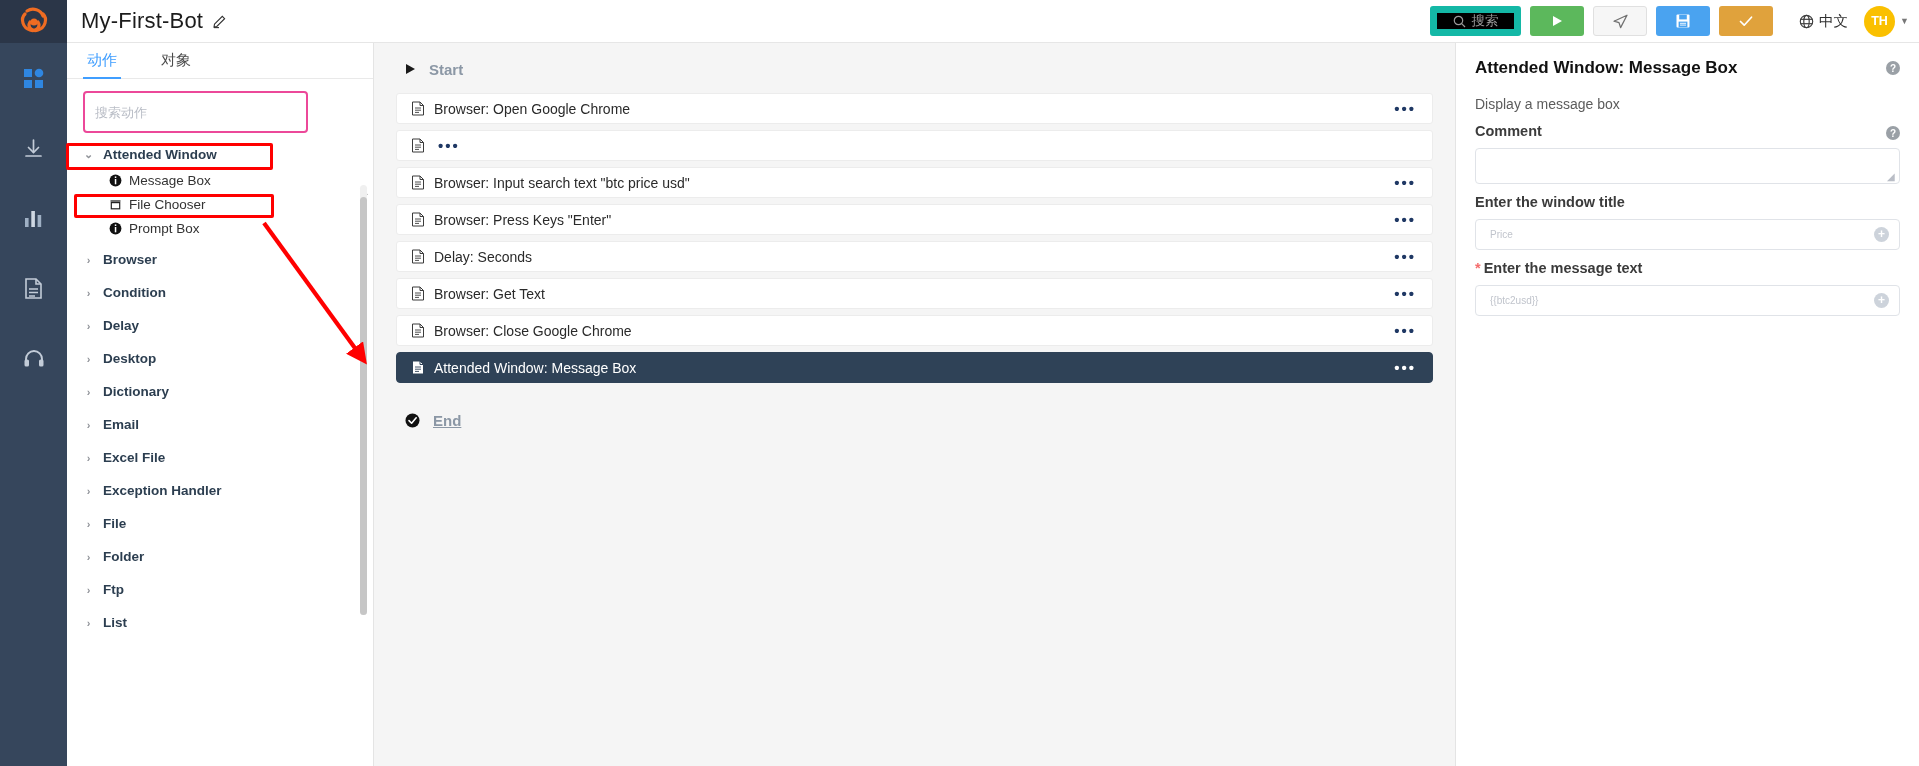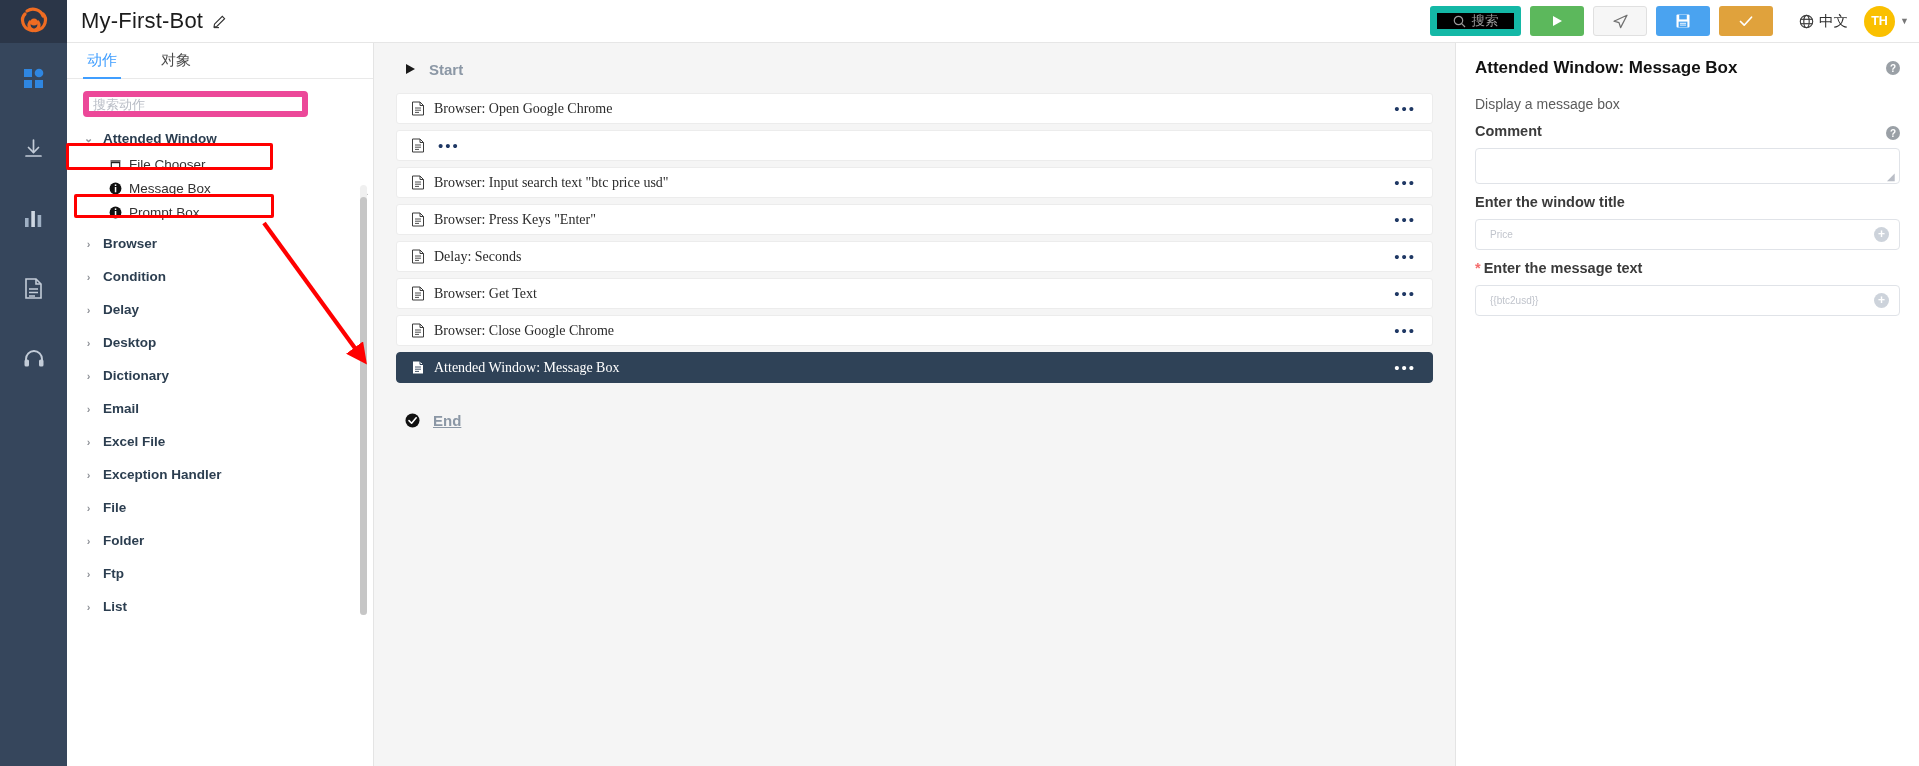--- a/index.html
+++ b/index.html
@@ -91,23 +91,23 @@
     font-size: 15px; color: #4b4b4b; padding: 0 4px; margin-right: 36px;
     display: flex; align-items: center; cursor: pointer; position: relative;
   }
   .tab.active { color: #409eff; }
   .tab.active::after {
     content: ""; position: absolute; left: 0; right: 0; bottom: -1px;
     height: 2px; background: #409eff;
   }
   .search-wrap { padding: 12px 16px 8px 16px; flex: none; }
   .action-search {
-    width: 225px; height: 26px;
-    border: 6px solid #ec4899; border-radius: 4px;
-    padding: 0 4px; font-size: 13px; color: #555;
+    width: 225px; height: 42px;
+    border: 2px solid #ec4899; border-radius: 4px;
+    padding: 0 10px; font-size: 13px; color: #555;
     font-family: "Liberation Sans", sans-serif; outline: none;
   }
   .action-search::placeholder { color: #b9bdc6; }
 
   .tree { flex: 1; overflow: hidden; padding-left: 16px; position: relative; }
   .tree-group-row {
     height: 27px; display: flex; align-items: center; gap: 9px;
     font-size: 13.5px; font-weight: bold; color: #2c3e50; cursor: pointer;
   }
   .tree-group-row.spaced { margin-top: 6px; }
@@ -137,21 +137,21 @@
     flex: 1; background: #f5f5f5; min-width: 0;
     border-right: 1px solid #e4e4e4;
     overflow: hidden; position: relative;
   }
   .flow-inner { padding: 12px 22px 0 22px; }
   .node-terminal {
     display: flex; align-items: center; gap: 13px;
     height: 28px; padding-left: 9px;
     font-size: 15px; font-weight: bold; color: #8b97a5;
   }
-  .steps { margin-top: 10px; font-family: Liberation Serif, serif; }
+  .steps { margin-top: 10px; }
   .step {
     height: 31px; background: #ffffff;
     border: 1px solid #ececec; border-radius: 3px;
     margin-bottom: 6px;
     display: flex; align-items: center;
     padding: 0 12px 0 14px;
     font-size: 14px; color: #2a2a2a; cursor: pointer;
     position: relative;
   }
   .step .sicon { margin-right: 9px; display: inline-flex; flex: none; }
@@ -360,33 +360,33 @@
 
         <div class="tree">
 
           <div class="tree-group-row">
             <span class="chev">⌄</span>
             <span>Attended Window</span>
           </div>
 
           <div class="tree-leaf">
             <svg width="13" height="13" viewBox="0 0 13 13">
-              <line x1="1.5" y1="3" x2="11.5" y2="3" stroke="#222" stroke-width="1.3"></line>
-              <rect x="2.3" y="4.6" width="8.4" height="6.2" fill="none" stroke="#222" stroke-width="1.2"></rect>
-            </svg>
-            <span>File Chooser</span>
-          </div>
-
-          <div class="tree-leaf">
-            <svg width="13" height="13" viewBox="0 0 13 13">
               <circle cx="6.5" cy="6.5" r="5.9" fill="#111"></circle>
               <rect x="5.8" y="2.4" width="1.5" height="1.6" fill="#fff"></rect>
               <rect x="5.8" y="5" width="1.5" height="5.3" fill="#fff"></rect>
             </svg>
             <span>Message Box</span>
+          </div>
+
+          <div class="tree-leaf">
+            <svg width="13" height="13" viewBox="0 0 13 13">
+              <line x1="1.5" y1="3" x2="11.5" y2="3" stroke="#222" stroke-width="1.3"></line>
+              <rect x="2.3" y="4.6" width="8.4" height="6.2" fill="none" stroke="#222" stroke-width="1.2"></rect>
+            </svg>
+            <span>File Chooser</span>
           </div>
 
           <div class="tree-leaf">
             <svg width="13" height="13" viewBox="0 0 13 13">
               <circle cx="6.5" cy="6.5" r="5.9" fill="#111"></circle>
               <rect x="5.8" y="2.4" width="1.5" height="1.6" fill="#fff"></rect>
               <rect x="5.8" y="5" width="1.5" height="5.3" fill="#fff"></rect>
             </svg>
             <span>Prompt Box</span>
           </div>

